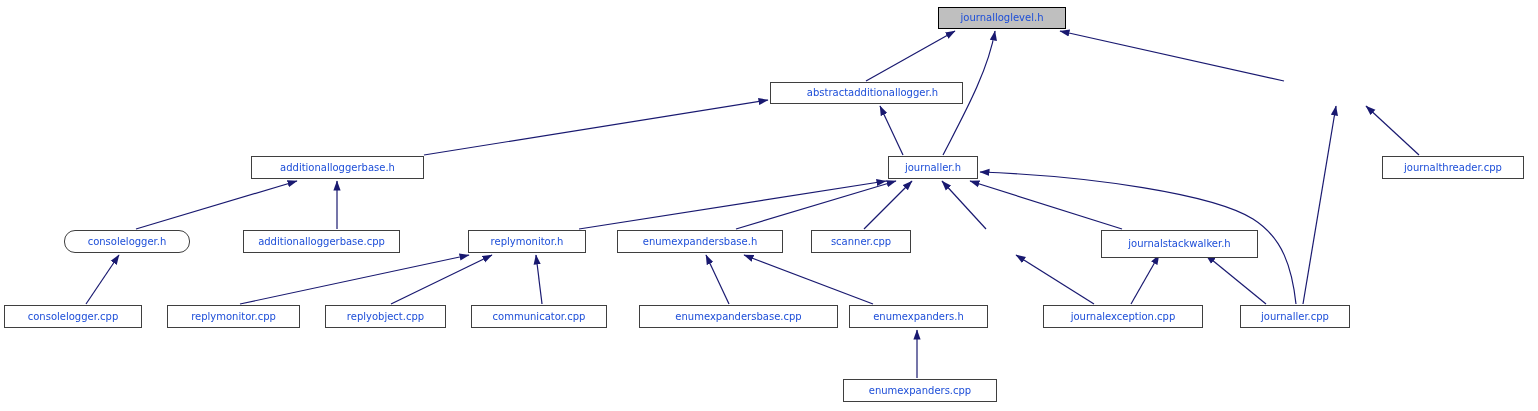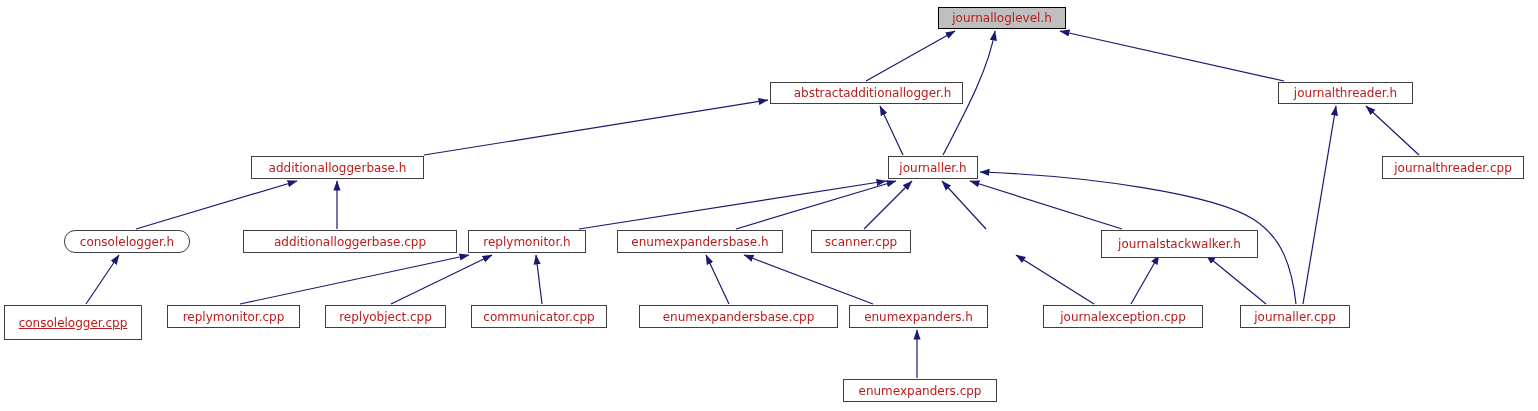--- a/index.html
+++ b/index.html
@@ -30,22 +30,22 @@
     width: 1538px;
     height: 411px;
     z-index: 2;
     pointer-events: none;
   }
   .node {
     position: absolute;
     box-sizing: border-box;
     border: 1px solid #3f3f3f;
     background: #ffffff;
-    color: #b91c1c;
-    font-size: 12px;
+    color: #1d4ed8;
+    font-size: 10px;
     line-height: 1;
     display: flex;
     align-items: center;
     justify-content: center;
     white-space: nowrap;
     cursor: pointer;
     pointer-events: auto;
   }
   .node.highlighted {
     background: #bfbfbf;
@@ -95,51 +95,48 @@
         <path d="M917,378 L917,330" class="edge" stroke="#191970" marker-end="url(#arrowhead)"></path>
       </g>
   </svg>
   <div id="node-layer">
       <div class="node highlighted" style="left: 938px; top: 7px; width: 128px; height: 22px;">
         <span>journalloglevel.h</span>
       </div>
       <div class="node" style="left: 770px; top: 82px; width: 193px; height: 22px; padding-left: 12px;">
         <span>abstractadditionallogger.h</span>
       </div>
-      <div class="node" style="left: 1278px; top: 82px; width: 135px; height: 22px;">
-        <span>journalthreader.h</span>
-      </div>
       <div class="node" style="left: 251px; top: 156px; width: 173px; height: 23px;">
         <span>additionalloggerbase.h</span>
       </div>
       <div class="node" style="left: 888px; top: 156px; width: 90px; height: 23px;">
         <span>journaller.h</span>
       </div>
       <div class="node" style="left: 1382px; top: 156px; width: 142px; height: 23px;">
         <span>journalthreader.cpp</span>
       </div>
       <div class="node" style="left: 64px; top: 230px; width: 126px; height: 23px; border-radius: 11px;">
         <span>consolelogger.h</span>
       </div>
-      <div class="node" style="left: 243px; top: 230px; width: 214px; height: 23px;">
+      <div class="node" style="left: 243px; top: 230px; width: 157px; height: 23px;">
         <span>additionalloggerbase.cpp</span>
       </div>
       <div class="node" style="left: 468px; top: 230px; width: 118px; height: 23px;">
         <span>replymonitor.h</span>
       </div>
       <div class="node" style="left: 617px; top: 230px; width: 166px; height: 23px;">
         <span>enumexpandersbase.h</span>
       </div>
       <div class="node" style="left: 811px; top: 230px; width: 100px; height: 23px;">
         <span>scanner.cpp</span>
       </div>
       <div class="node" style="left: 1101px; top: 230px; width: 157px; height: 28px;">
         <span>journalstackwalker.h</span>
       </div>
-      <div class="node" style="left: 4px; top: 305px; width: 138px; height: 35px; text-decoration: underline;">
+      <div class="node" style="left: 4px; top: 305px; width: 138px; height: 23px;">
         <span>consolelogger.cpp</span>
       </div>
       <div class="node" style="left: 167px; top: 305px; width: 133px; height: 23px;">
         <span>replymonitor.cpp</span>
       </div>
       <div class="node" style="left: 325px; top: 305px; width: 121px; height: 23px;">
         <span>replyobject.cpp</span>
       </div>
       <div class="node" style="left: 471px; top: 305px; width: 136px; height: 23px;">
         <span>communicator.cpp</span>

